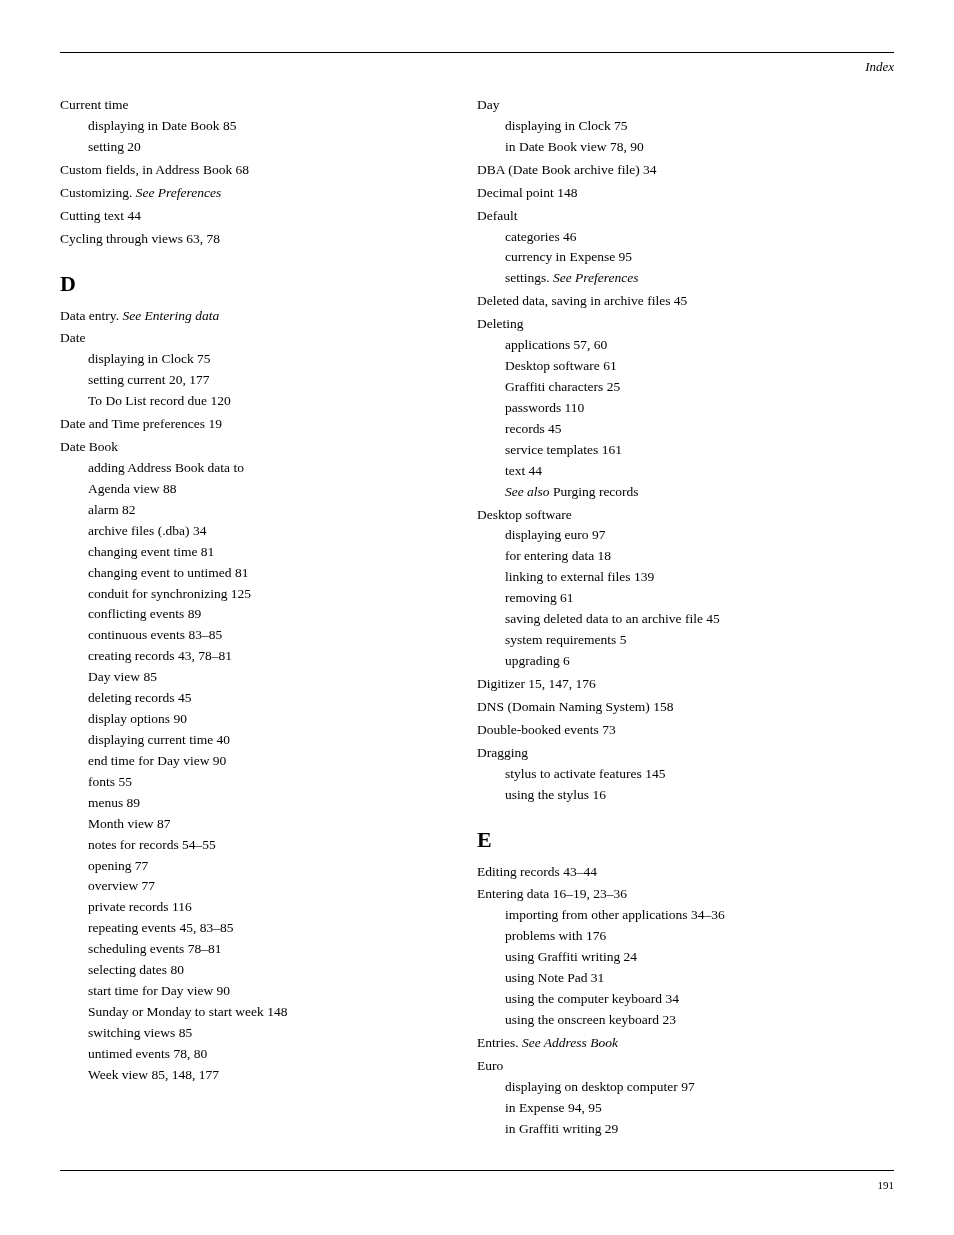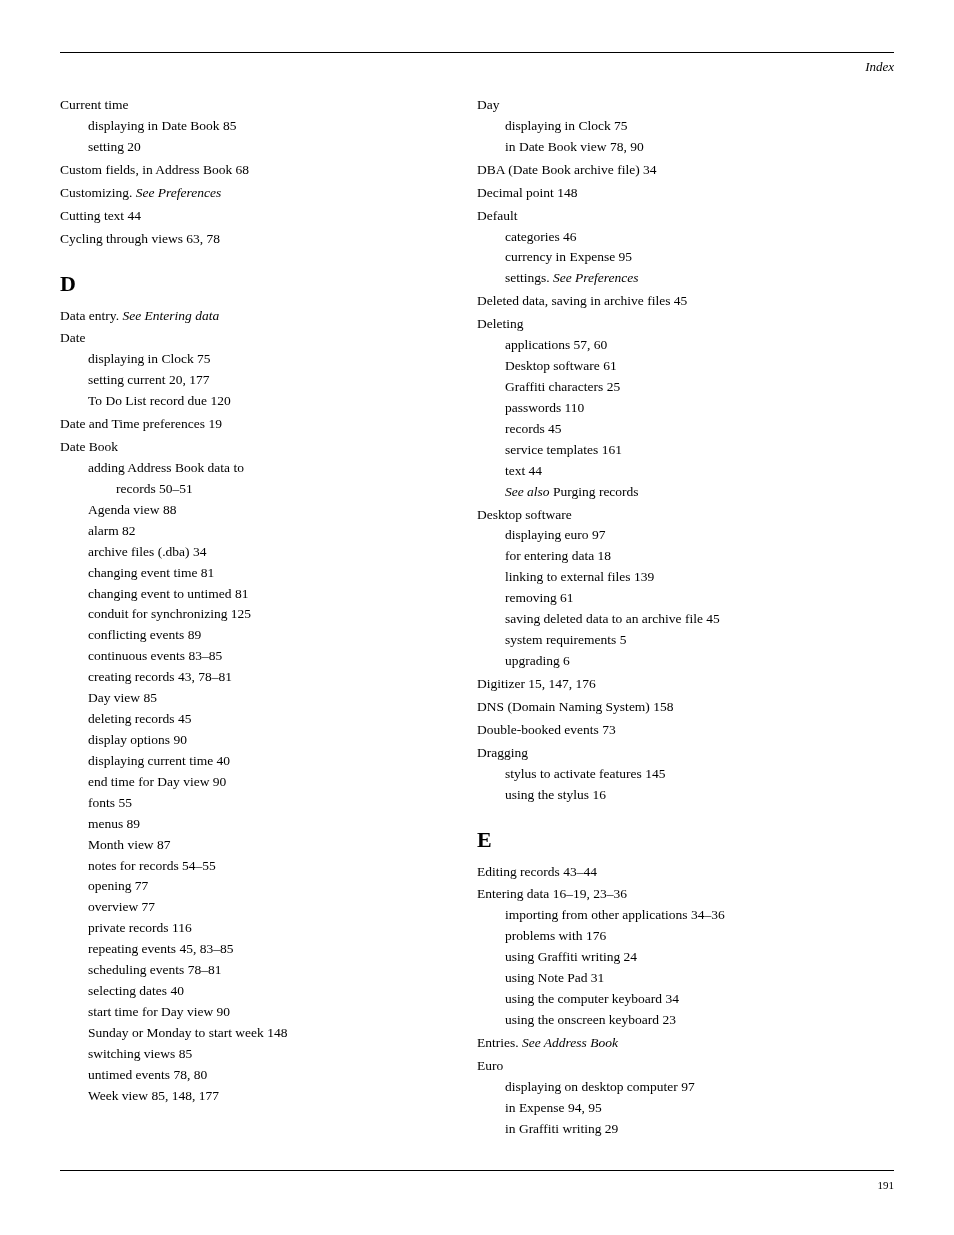--- a/index.html
+++ b/index.html
@@ -94,21 +94,20 @@
         <span class="entry-main">Cycling through views  63, 78</span>
         <span class="section-letter">D</span>
         <span class="entry-main">Data entry. <em>See Entering data</em></span>
         <span class="entry-main">Date</span>
         <span class="entry-sub">displaying in Clock  75</span>
         <span class="entry-sub">setting current  20, 177</span>
         <span class="entry-sub">To Do List record due  120</span>
         <span class="entry-main">Date and Time preferences  19</span>
         <span class="entry-main">Date Book</span>
         <span class="entry-sub">adding Address Book data to</span>
-        <span class="entry-sub2">records  50–51</span>
         <span class="entry-sub">Agenda view  88</span>
         <span class="entry-sub">alarm  82</span>
         <span class="entry-sub">archive files (.dba)  34</span>
         <span class="entry-sub">changing event time  81</span>
         <span class="entry-sub">changing event to untimed  81</span>
         <span class="entry-sub">conduit for synchronizing  125</span>
         <span class="entry-sub">conflicting events  89</span>
         <span class="entry-sub">continuous events  83–85</span>
         <span class="entry-sub">creating records  43, 78–81</span>
         <span class="entry-sub">Day view  85</span>
@@ -118,21 +117,21 @@
         <span class="entry-sub">end time for Day view  90</span>
         <span class="entry-sub">fonts  55</span>
         <span class="entry-sub">menus  89</span>
         <span class="entry-sub">Month view  87</span>
         <span class="entry-sub">notes for records  54–55</span>
         <span class="entry-sub">opening  77</span>
         <span class="entry-sub">overview  77</span>
         <span class="entry-sub">private records  116</span>
         <span class="entry-sub">repeating events  45, 83–85</span>
         <span class="entry-sub">scheduling events  78–81</span>
-        <span class="entry-sub">selecting dates  40</span>
+        <span class="entry-sub">selecting dates  80</span>
         <span class="entry-sub">start time for Day view  90</span>
         <span class="entry-sub">Sunday or Monday to start week  148</span>
         <span class="entry-sub">switching views  85</span>
         <span class="entry-sub">untimed events  78, 80</span>
         <span class="entry-sub">Week view  85, 148, 177</span>
       </div>
     <div class="col" id="right-col">
         <span class="entry-main">Day</span>
         <span class="entry-sub">displaying in Clock  75</span>
         <span class="entry-sub">in Date Book view  78, 90</span>

